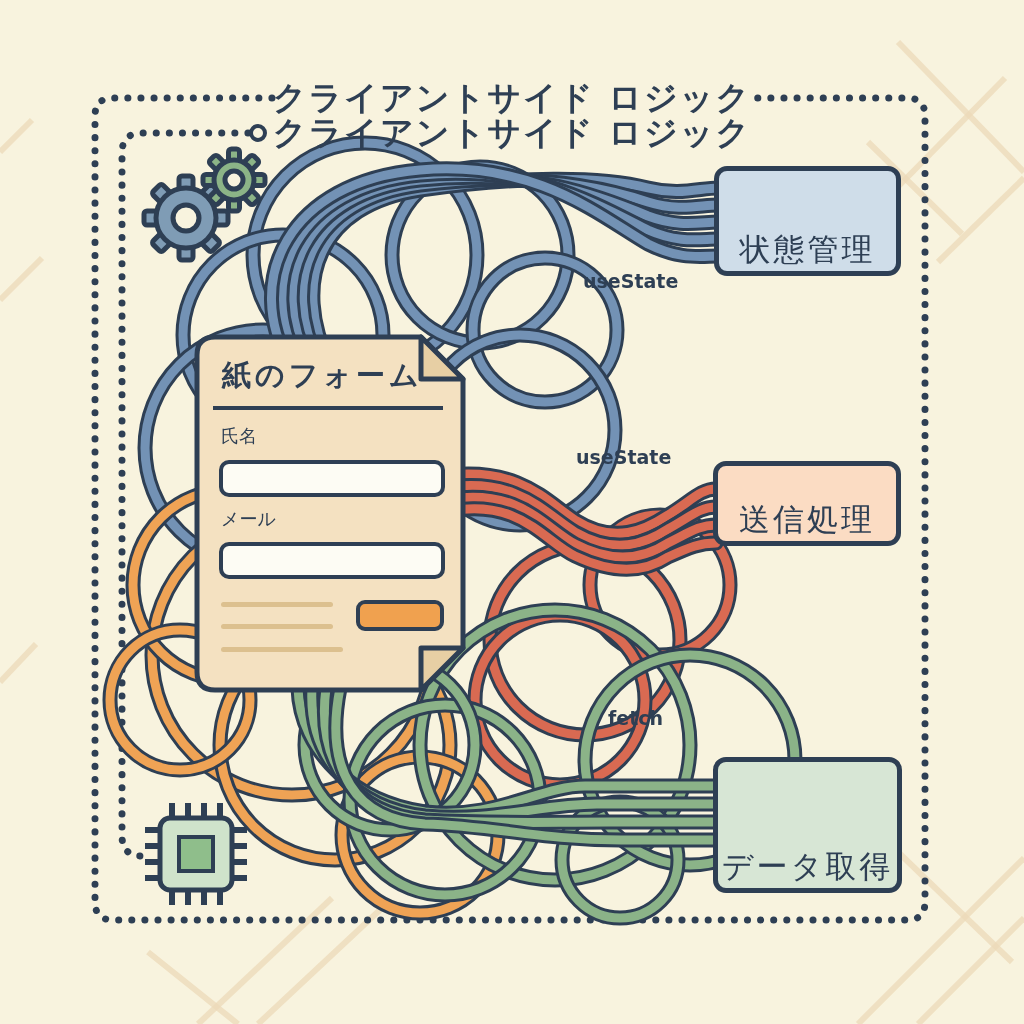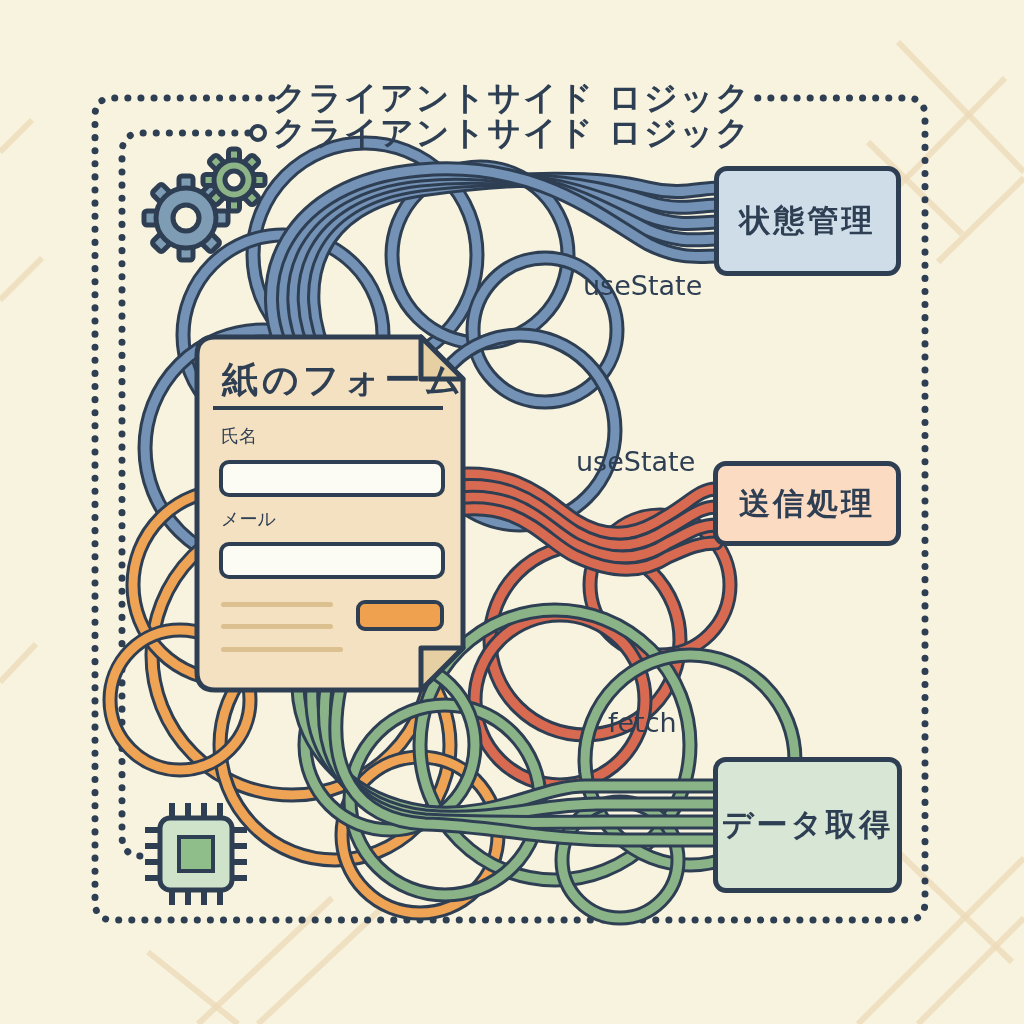--- a/index.html
+++ b/index.html
@@ -9,24 +9,24 @@
     --box-state-fill:#cfdde9; --box-submit-fill:#fbdcc3; --box-fetch-fill:#d7e6d5;
     --button-orange:#f0a14f; --input-fill:#fdfcf4; --line-tan:#dcc08f; --pattern:#ecd9b8;
     --gear-blue:#7f9cb5; --gear-green:#8cb487; --chip-fill:#cfe3cb; --chip-core:#8fbe8b;
   }
   html,body{margin:0;padding:0}
   body{width:1024px;height:1024px;position:relative;background:var(--bg);
        font-family:"DejaVu Sans","Liberation Sans",sans-serif;color:var(--navy);overflow:hidden}
   #art{position:absolute;left:0;top:0}
   .abs{position:absolute}
   .title{width:1024px;text-align:center;font-size:33px;font-weight:bold;letter-spacing:2px;color:var(--navy)}
-  .wire-label{font-size:27px;font-weight:400;color:var(--navy)}
-  .node-box{border:5px solid var(--navy);border-radius:13px;display:flex;align-items:center;justify-content:center;
-            font-size:31px;font-weight:bold;letter-spacing:3px;color:var(--navy);box-sizing:border-box}
-  .form-title{font-size:36px;font-weight:bold;letter-spacing:4px;color:var(--navy)}
+  .wire-label{font-size:19px;font-weight:700;color:var(--navy)}
+  .node-box{border:5px solid var(--navy);border-radius:13px;display:flex;align-items:flex-end;justify-content:center;
+            font-size:31px;font-weight:normal;letter-spacing:3px;color:var(--navy);box-sizing:border-box}
+  .form-title{font-size:29px;font-weight:bold;letter-spacing:4px;color:var(--navy)}
   .form-label{font-size:18px;color:var(--navy)}
   .form-input{background:var(--input-fill);border:4px solid var(--navy);border-radius:10px;box-sizing:border-box}
   .tan-line{background:var(--line-tan);height:5px;border-radius:3px}
   .form-button{background:var(--button-orange);border:4px solid var(--navy);border-radius:9px;box-sizing:border-box}
   
   .w{fill:none;stroke-width:9;stroke-linecap:round}
   .w.blue{stroke:var(--wire-blue)} .w.red{stroke:var(--wire-red)}
   .w.green{stroke:var(--wire-green)} .w.orange{stroke:var(--wire-orange)}
   .wo{fill:none;stroke:var(--navy);stroke-width:15;stroke-linecap:round}
   .dots{fill:none;stroke:var(--navy);stroke-width:7;stroke-linecap:round;stroke-dasharray:0.1 13}

